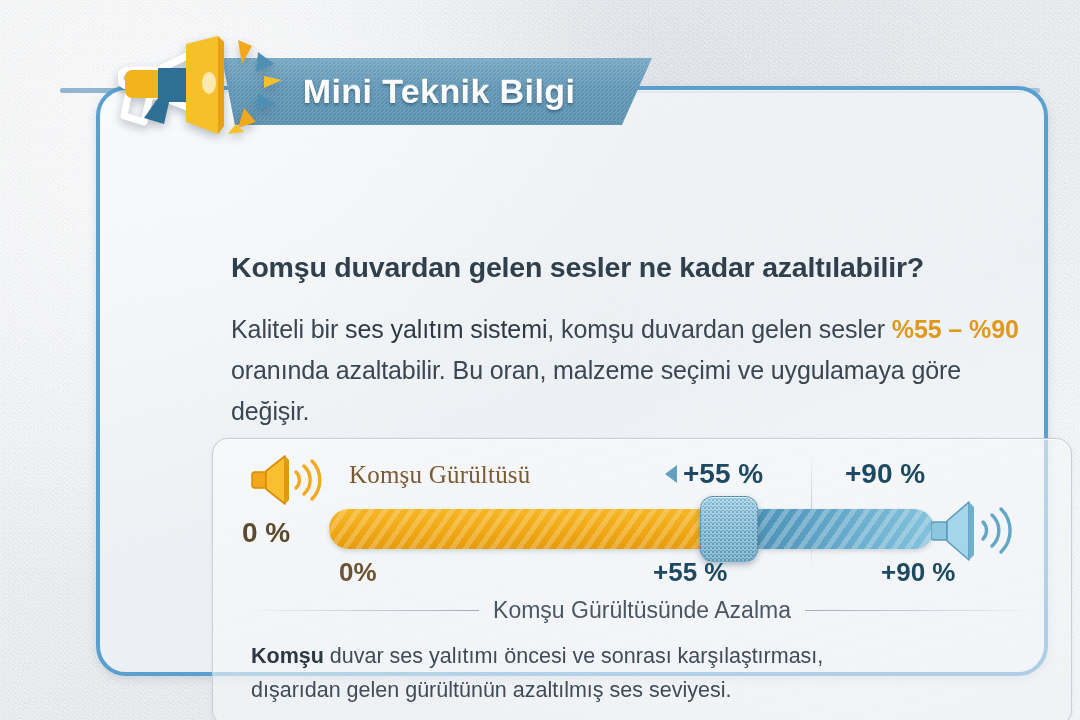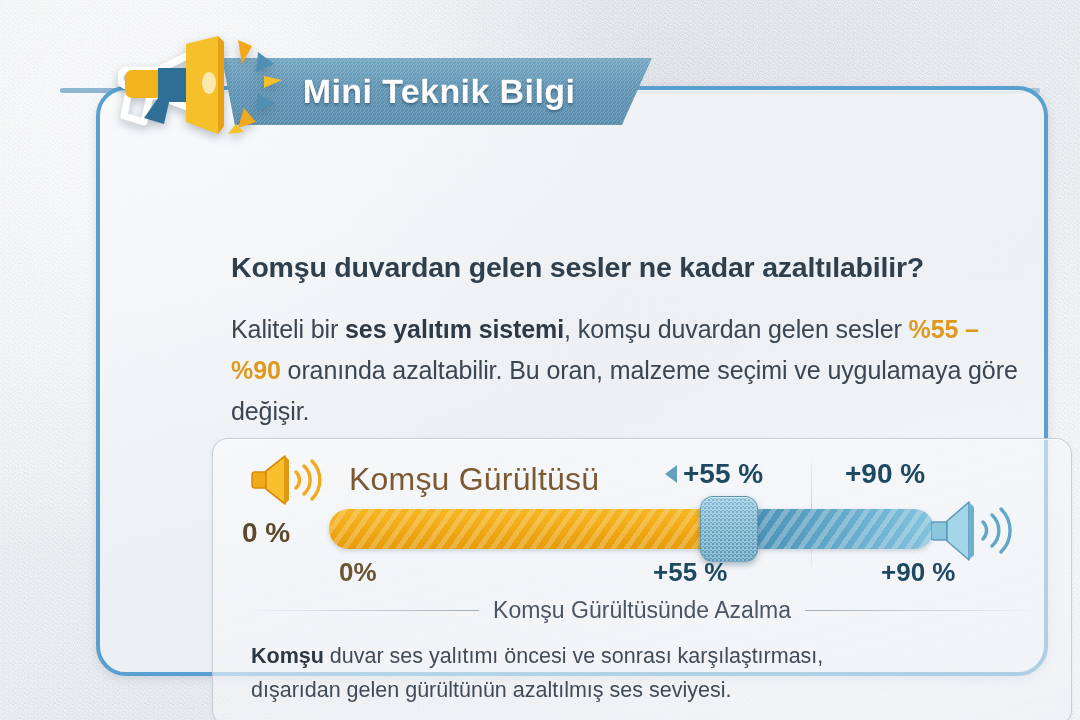--- a/index.html
+++ b/index.html
@@ -118,21 +118,21 @@
   #paragraph {
     position: absolute;
     left: 131px;
     top: 219px;
     width: 790px;
     font-size: 25px;
     color: #3a4652;
     line-height: 41px;
     letter-spacing: -.1px;
   }
-  #paragraph b { font-weight: bold; color: #2d3a46; }
+  #paragraph b { font-weight: normal; color: #2d3a46; }
   #paragraph .hl { color: #e0981c; font-weight: bold; }
 
   
   #slider-panel {
     position: absolute;
     left: 112px;
     top: 348px;
     width: 860px;
     height: 288px;
     border: 1.5px solid rgba(190,200,212,.85);
@@ -148,23 +148,24 @@
     width: 1px;
     height: 120px;
     background: linear-gradient(180deg, rgba(160,175,190,.0), rgba(150,165,182,.55), rgba(160,175,190,.0));
   }
 
   
   #noise-label {
     position: absolute;
     left: 136px;
     top: 22px;
-    font-size: 32px;
+    font-size: 25px;
     color: #7b5a33;
     letter-spacing: .2px;
+    font-family: Liberation Serif, serif;
   }
   #val-55-top {
     position: absolute;
     left: 452px;
     top: 19px;
     font-size: 28px;
     font-weight: bold;
     color: #1d4a61;
     display: flex;
     align-items: center;

